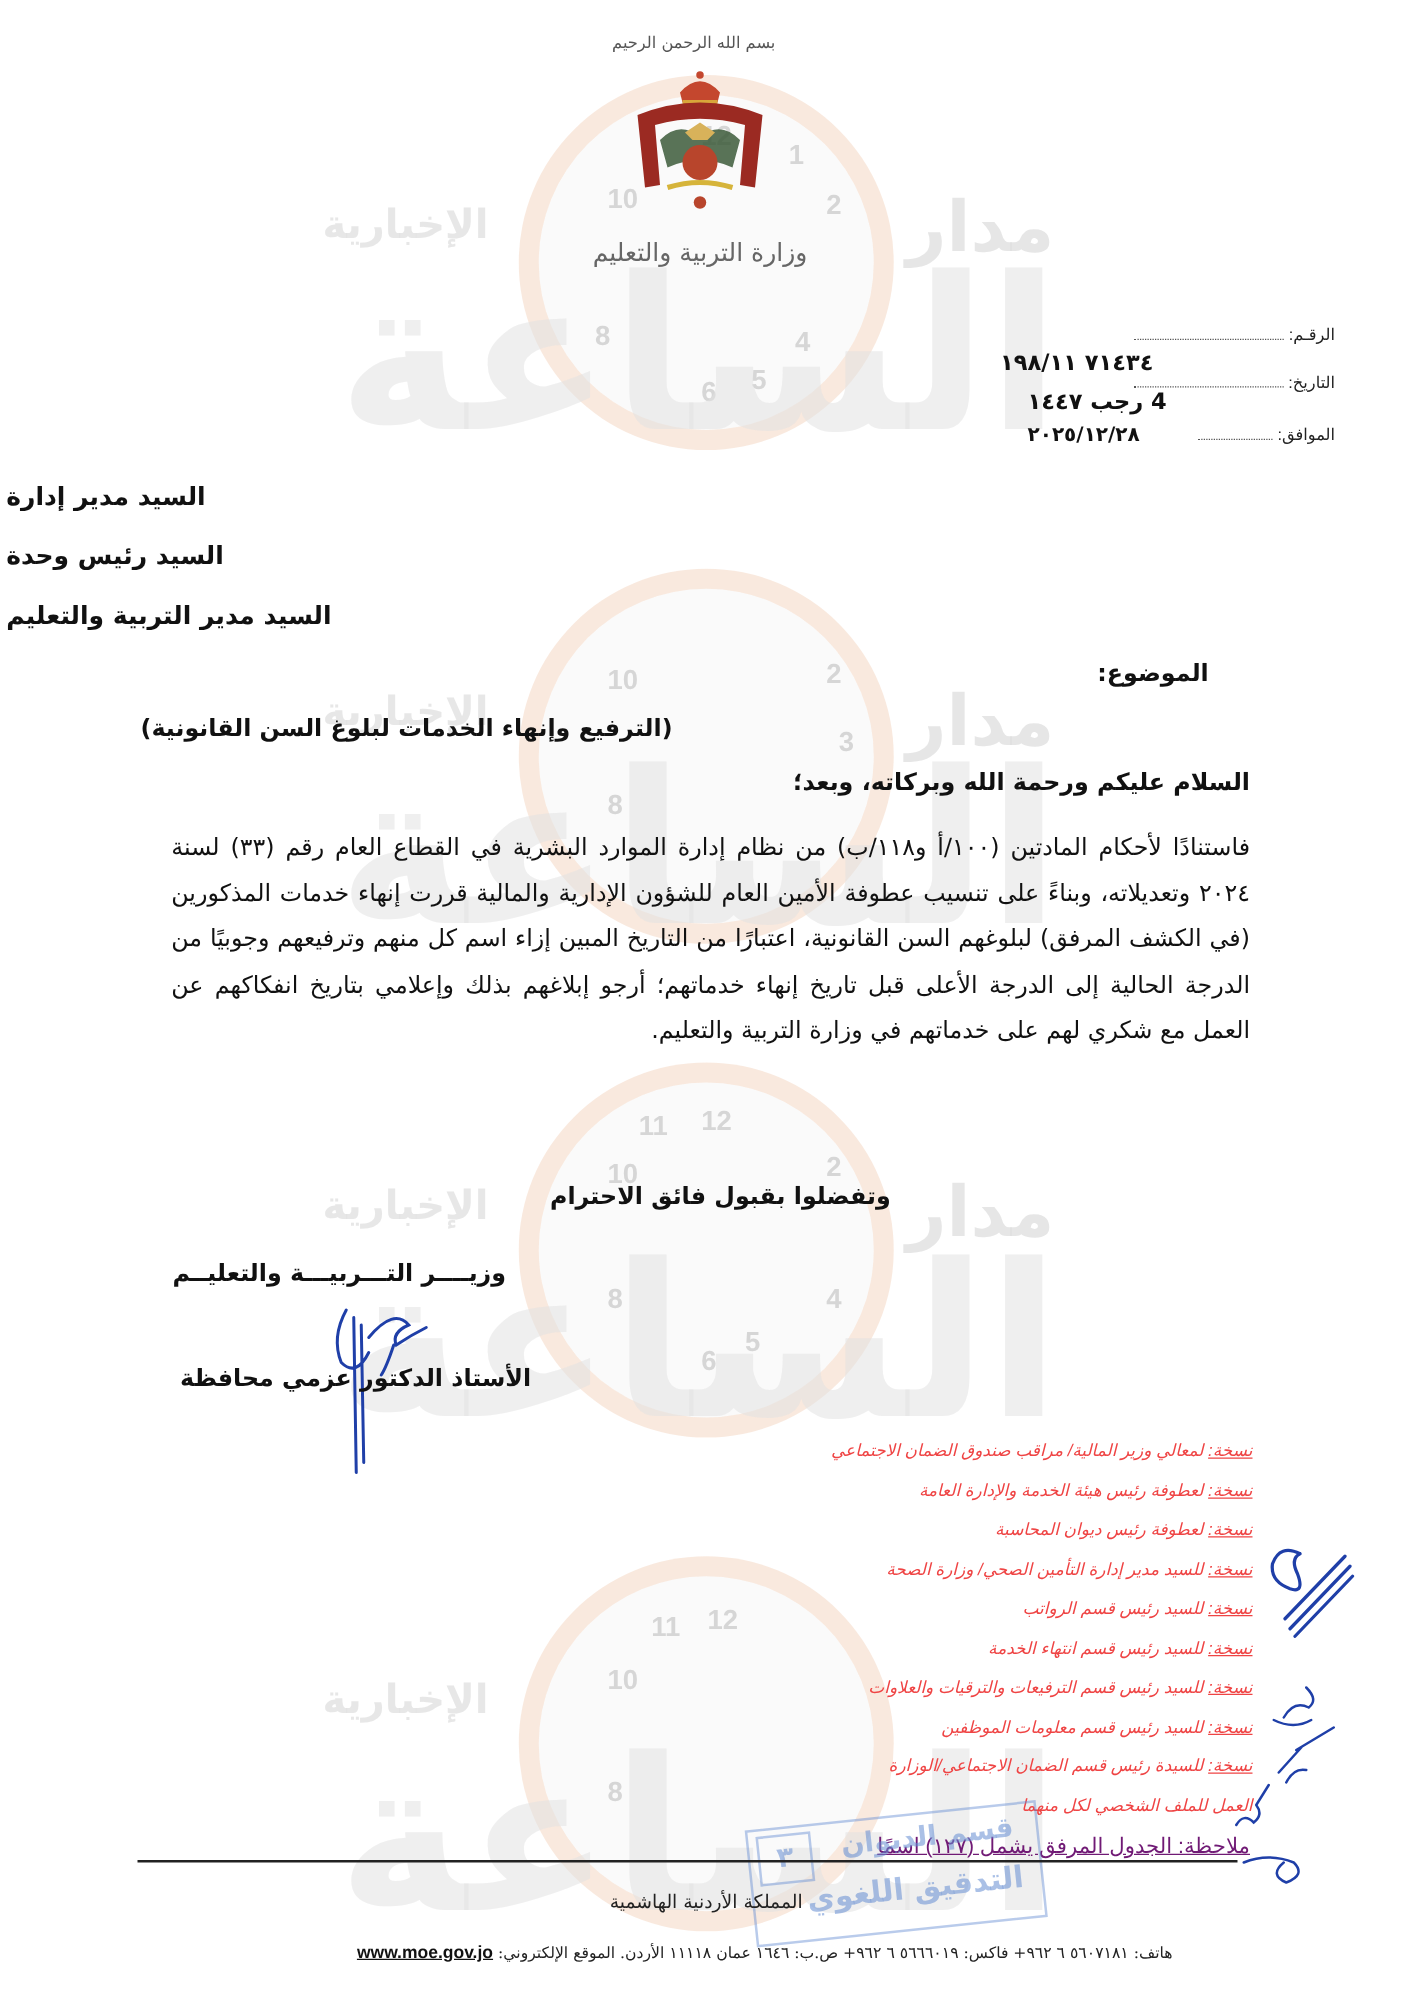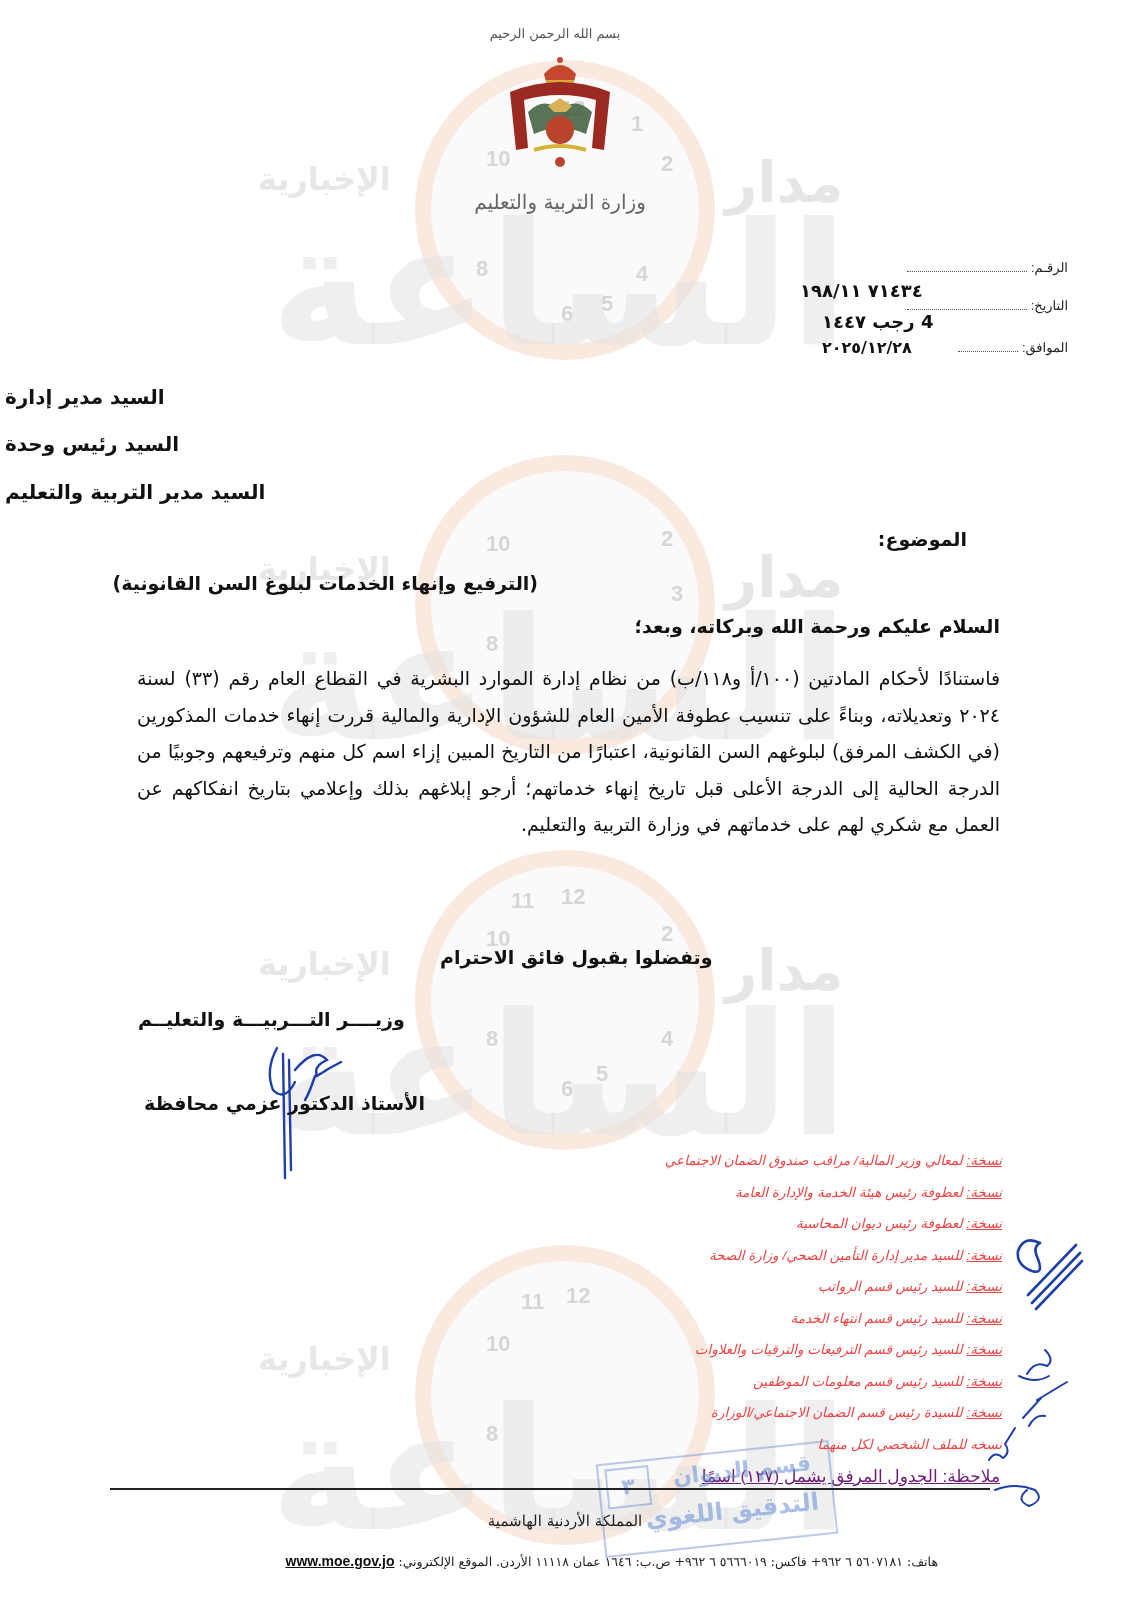--- a/index.html
+++ b/index.html
@@ -186,21 +186,21 @@
   <ul class="cc-list">
     <li><span class="pref">نسخة:</span> <span>لمعالي وزير المالية/ مراقب صندوق الضمان الاجتماعي</span></li>
     <li><span class="pref">نسخة:</span> <span>لعطوفة رئيس هيئة الخدمة والإدارة العامة</span></li>
     <li><span class="pref">نسخة:</span> <span>لعطوفة رئيس ديوان المحاسبة</span></li>
     <li><span class="pref">نسخة:</span> <span>للسيد مدير إدارة التأمين الصحي/ وزارة الصحة</span></li>
     <li><span class="pref">نسخة:</span> <span>للسيد رئيس قسم الرواتب</span></li>
     <li><span class="pref">نسخة:</span> <span>للسيد رئيس قسم انتهاء الخدمة</span></li>
     <li><span class="pref">نسخة:</span> <span>للسيد رئيس قسم الترفيعات والترقيات والعلاوات</span></li>
     <li><span class="pref">نسخة:</span> <span>للسيد رئيس قسم معلومات الموظفين</span></li>
     <li><span class="pref">نسخة:</span> <span>للسيدة رئيس قسم الضمان الاجتماعي/الوزارة</span></li>
-    <li><span>نسخه</span> <span>للملف الشخصي لكل منهما</span></li>
+    <li><span>العمل</span> <span>للملف الشخصي لكل منهما</span></li>
   </ul>
 
   <div class="note">ملاحظة: الجدول المرفق يشمل (١٢٧) اسمًا</div>
 
   <div class="stamp">
     <div class="num">٣</div>
     <div class="line1">قسم الديوان</div>
     <div class="line2">التدقيق اللغوي</div>
   </div>
 

